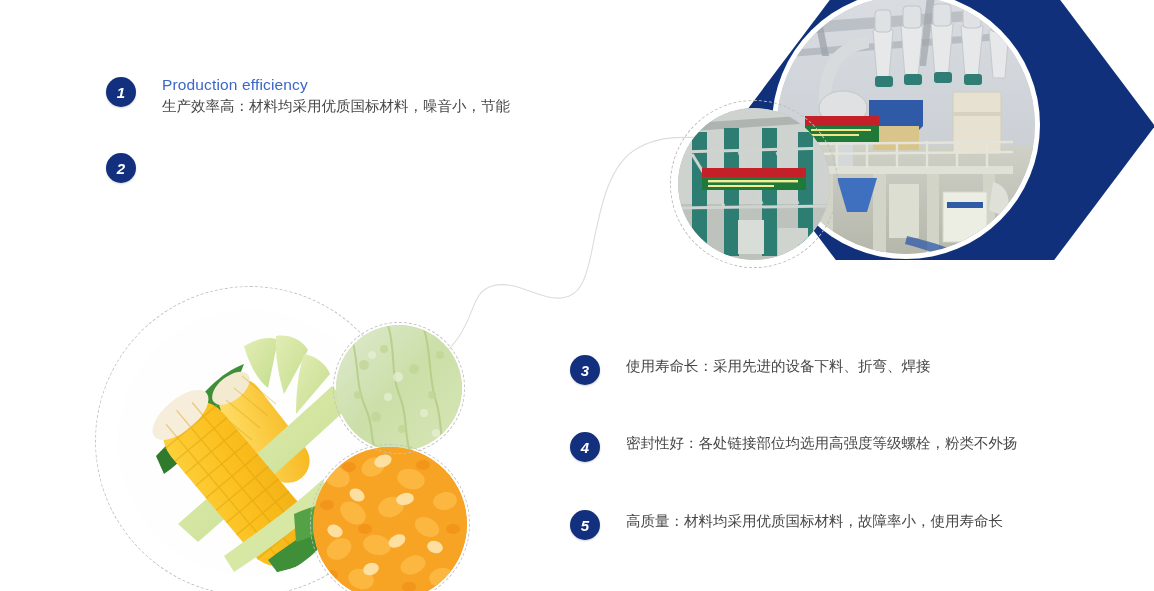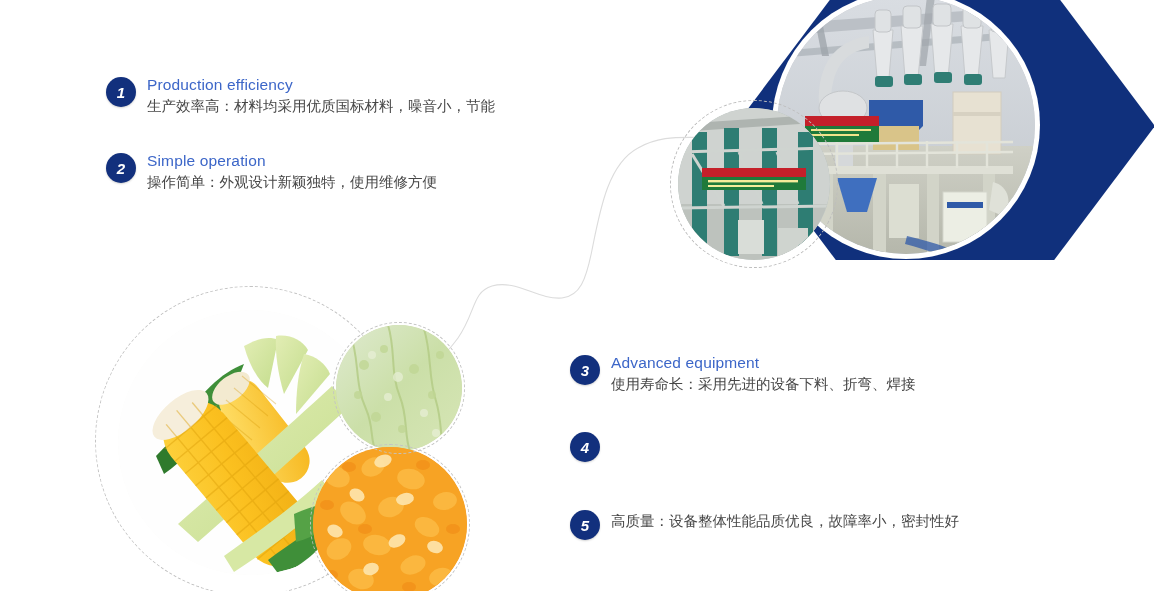--- a/index.html
+++ b/index.html
@@ -14,21 +14,21 @@
   .feature{position:absolute;display:flex;align-items:flex-start;}
   .badge{
     width:30px;height:30px;border-radius:50%;
     background:#12307d;
     color:#ffffff;font-style:italic;font-weight:bold;font-size:15px;
     display:flex;align-items:center;justify-content:center;
     flex:0 0 30px;margin-top:1px;
     box-shadow:0 1px 2px rgba(0,0,0,.18);
     letter-spacing:0;
   }
-  .ftext{margin-left:11px;}
+  .ftext{margin-left:26px;}
   .ftitle{
     color:#3c66c8;font-size:15.5px;line-height:18px;
     letter-spacing:.15px;white-space:nowrap;
   }
   .fdesc{
     color:#474747;font-size:14.5px;line-height:21px;margin-top:2px;
     white-space:nowrap;
   }
 
   
@@ -394,40 +394,36 @@
   <div class="feature" style="left:106px;top:76px;">
     <div class="badge">1</div>
     <div class="ftext">
       <div class="ftitle">Production efficiency</div>
       <div class="fdesc">生产效率高：材料均采用优质国标材料，噪音小，节能</div>
     </div>
   </div>
 
   <div class="feature" style="left:106px;top:152px;">
     <div class="badge">2</div>
-    <div class="ftext">
-      <div class="ftitle">Simple operation</div>
-      <div class="fdesc">操作简单：外观设计新颖独特，使用维修方便</div>
-    </div>
   </div>
 
   <div class="feature" style="left:570px;top:354px;">
     <div class="badge">3</div>
     <div class="ftext">
-      <div class="ftitle">Advanced equipment</div>
       <div class="fdesc">使用寿命长：采用先进的设备下料、折弯、焊接</div>
     </div>
   </div>
 
   <div class="feature" style="left:570px;top:431px;">
     <div class="badge">4</div>
     <div class="ftext">
+      <div class="fdesc">密封性好：各处链接部位均选用高强度等级螺栓，粉类不外扬</div>
     </div>
   </div>
 
   <div class="feature" style="left:570px;top:509px;">
     <div class="badge">5</div>
     <div class="ftext">
-      <div class="fdesc">高质量：设备整体性能品质优良，故障率小，密封性好</div>
+      <div class="fdesc">高质量：材料均采用优质国标材料，故障率小，使用寿命长</div>
     </div>
   </div>
 
 </div>
 
 </body></html>

